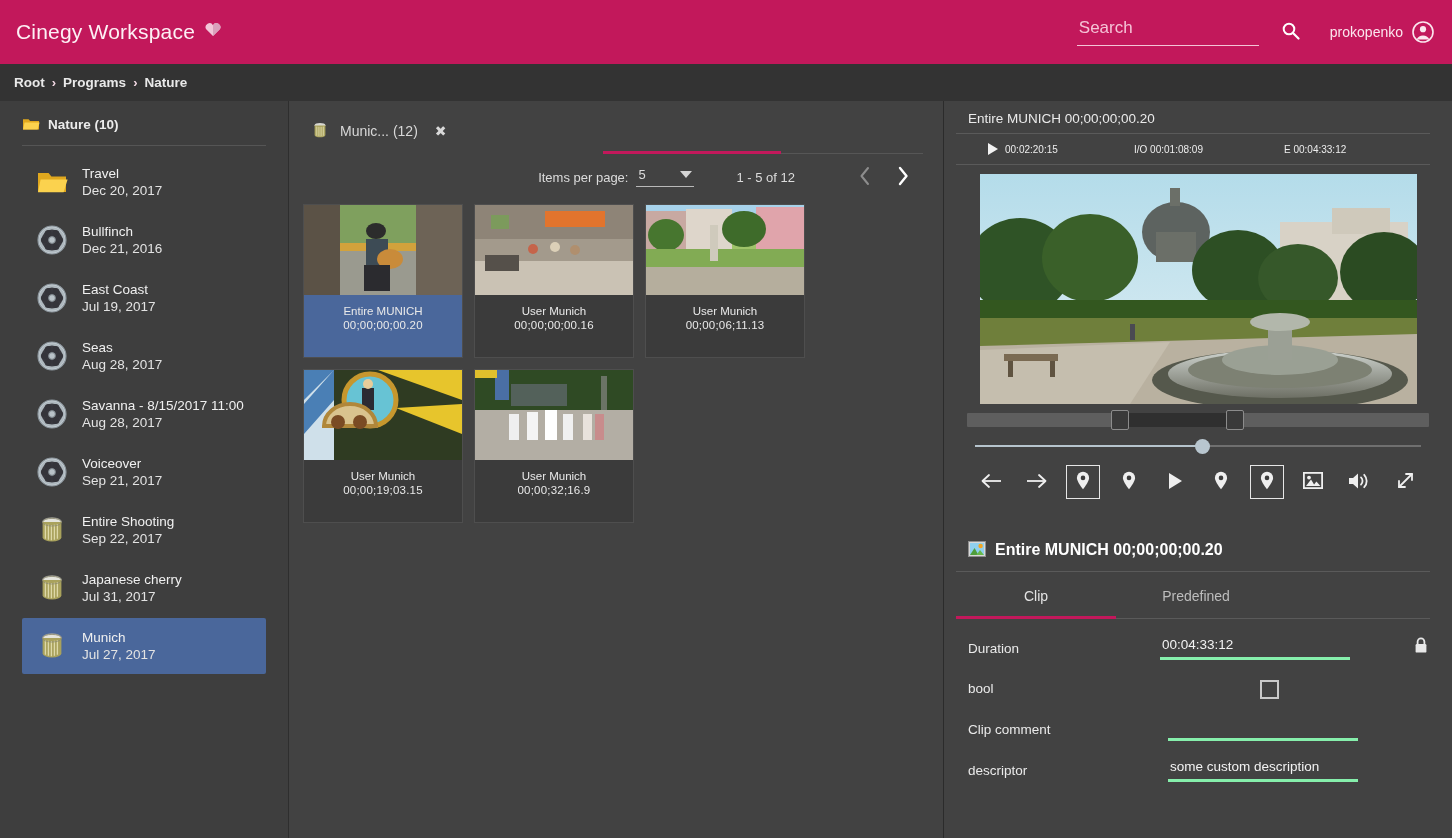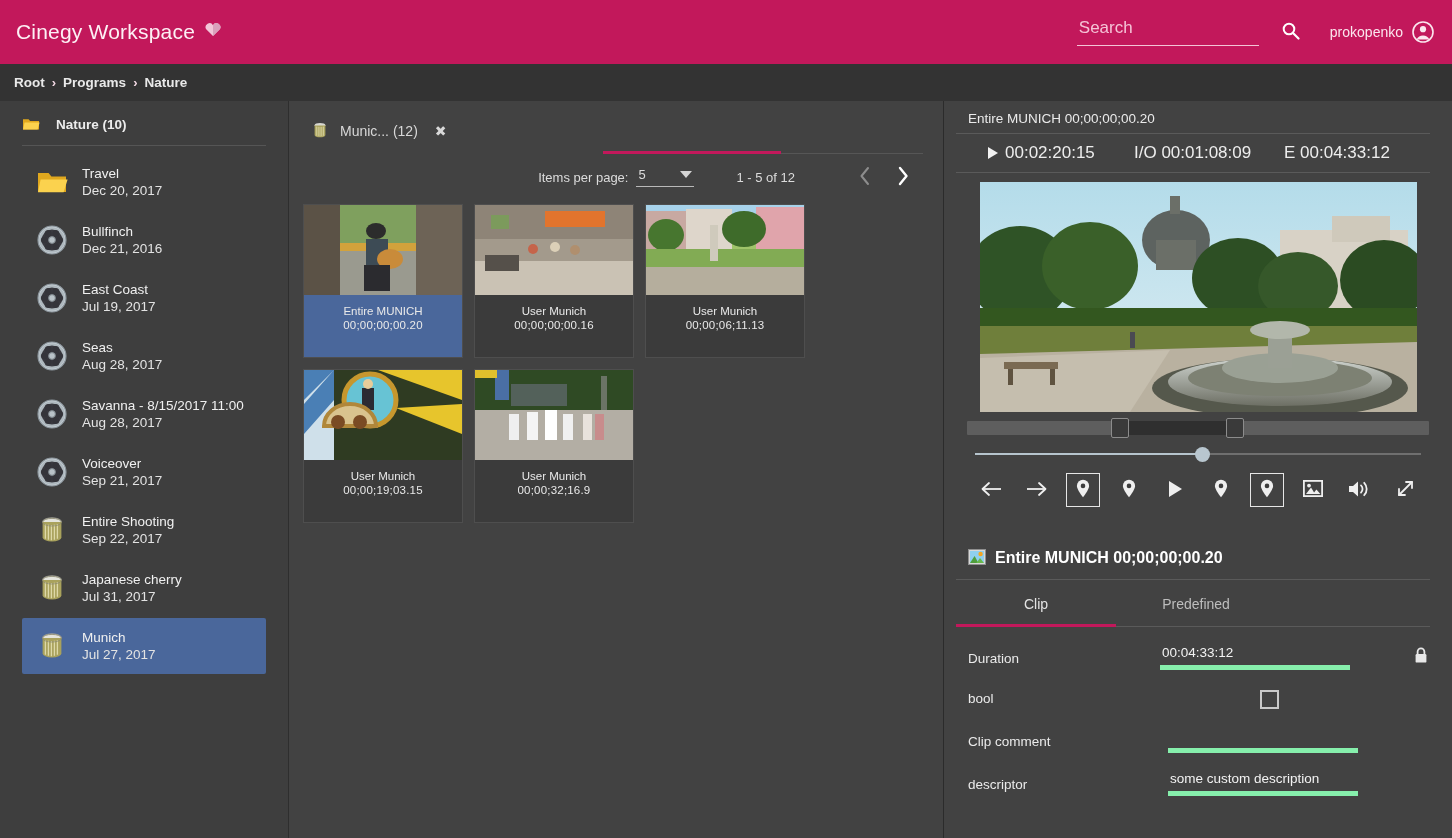--- a/index.html
+++ b/index.html
@@ -58,21 +58,21 @@
   .body-wrap { display: flex; height: 737px; width: 100%; }
 
   
   .sidebar {
     width: 289px; flex: 0 0 289px;
     background: #3e3e3e;
     border-right: 1px solid #2e2e2e;
     overflow: hidden; position: relative;
   }
   .sidebar-title {
-    display: flex; align-items: center; gap: 16px;
+    display: flex; align-items: center; gap: 8px;
     padding: 14px 0 10px 22px;
     font-size: 13.5px; font-weight: bold; color: #ececec;
   }
   .sidebar-rule { height:1px; background:#555; margin: 2px 22px 8px 22px; }
   .tree-item {
     display: flex; align-items: center;
     height: 56px; margin: 2px 22px;
     padding-left: 14px; gap: 14px;
     border-radius: 2px; cursor: pointer;
   }
@@ -143,21 +143,21 @@
   }
   .clip-head {
     font-size: 13.5px; color: #eaeaea;
     padding: 10px 0 7px 12px; margin: 0 22px 0 12px;
     border-bottom: 1px solid #5a5a5a;
   }
   .tc-row {
     display: flex; align-items: center;
     padding: 9px 0 9px 0; margin: 0 22px 0 12px;
     border-bottom: 1px solid #5a5a5a;
-    font-size: 17px; color: #ededed;
+    font-size: 10px; color: #ededed;
   }
   .tc-a { display: flex; align-items: center; gap: 7px; width: 178px; padding-left: 32px;}
   .tc-b { width: 150px; }
   .play-tri {
     width: 0; height: 0; border-top: 6px solid transparent;
     border-bottom: 6px solid transparent; border-left: 10px solid #f2f2f2;
   }
   .video {
     width: 437px; height: 230px; margin: 9px auto 0 auto;
     background: #9fd3e8; position: relative; overflow: hidden;
@@ -209,21 +209,21 @@
     position: absolute; bottom: -1px; left: 0; width: 160px; height: 3px; background: #c2185b;
   }
   .field {
     display: flex; align-items: flex-end;
     margin: 0 22px 0 12px; padding: 18px 0 0 12px; min-height: 40px; gap: 16px;
   }
   .field-label { width: 176px; font-size: 13.5px; color: #eaeaea; padding-bottom: 4px; }
   .field-ctl { flex: 1 1 auto; display:flex; align-items:flex-end; }
   .f-input {
     width: 190px; background: transparent; border: none;
-    border-bottom: 5px solid #86efac; color: #f2f2f2;
+    border-bottom: 3px solid #86efac; color: #f2f2f2;
     font-size: 13.5px; font-family: "Liberation Sans", sans-serif;
     padding: 0 2px 5px 2px; outline: none;
   }
   .f-check {
     width: 19px; height: 19px; border: 2px solid #c9c9c9; background: transparent;
     cursor: pointer; margin-left: 100px; margin-bottom: 1px;
   }
   .lock { margin-left: auto; margin-right: 2px; padding-bottom: 2px; }
   .offset-d { margin-left: 0px; }
   .offset-desc { margin-left: 8px; }

